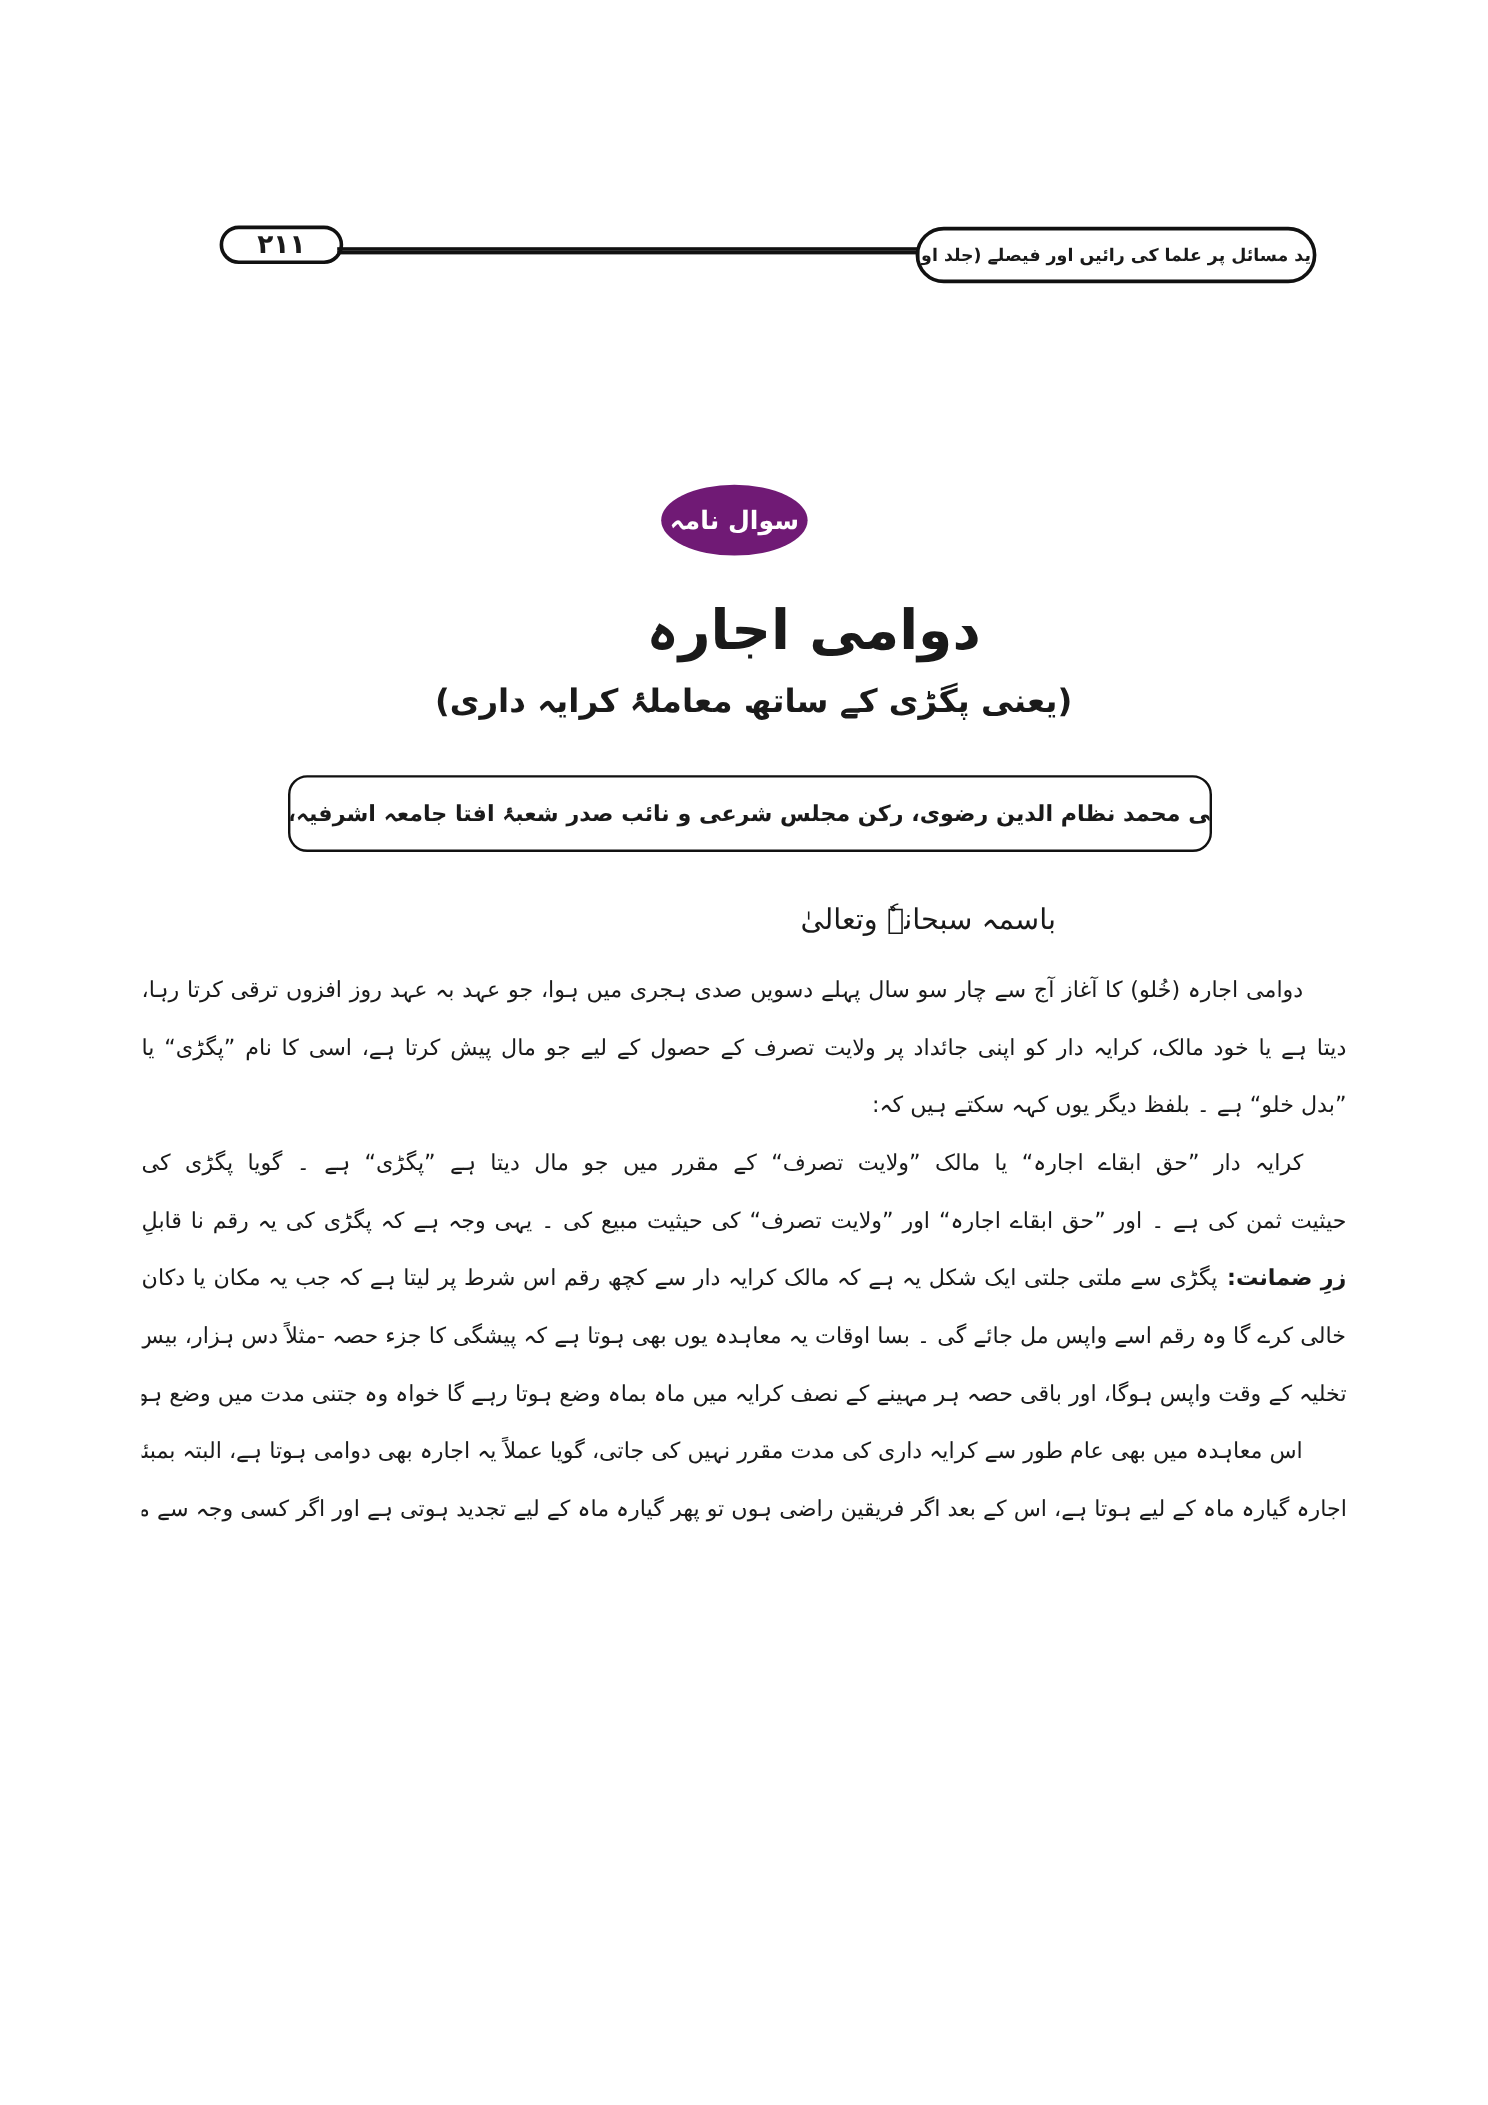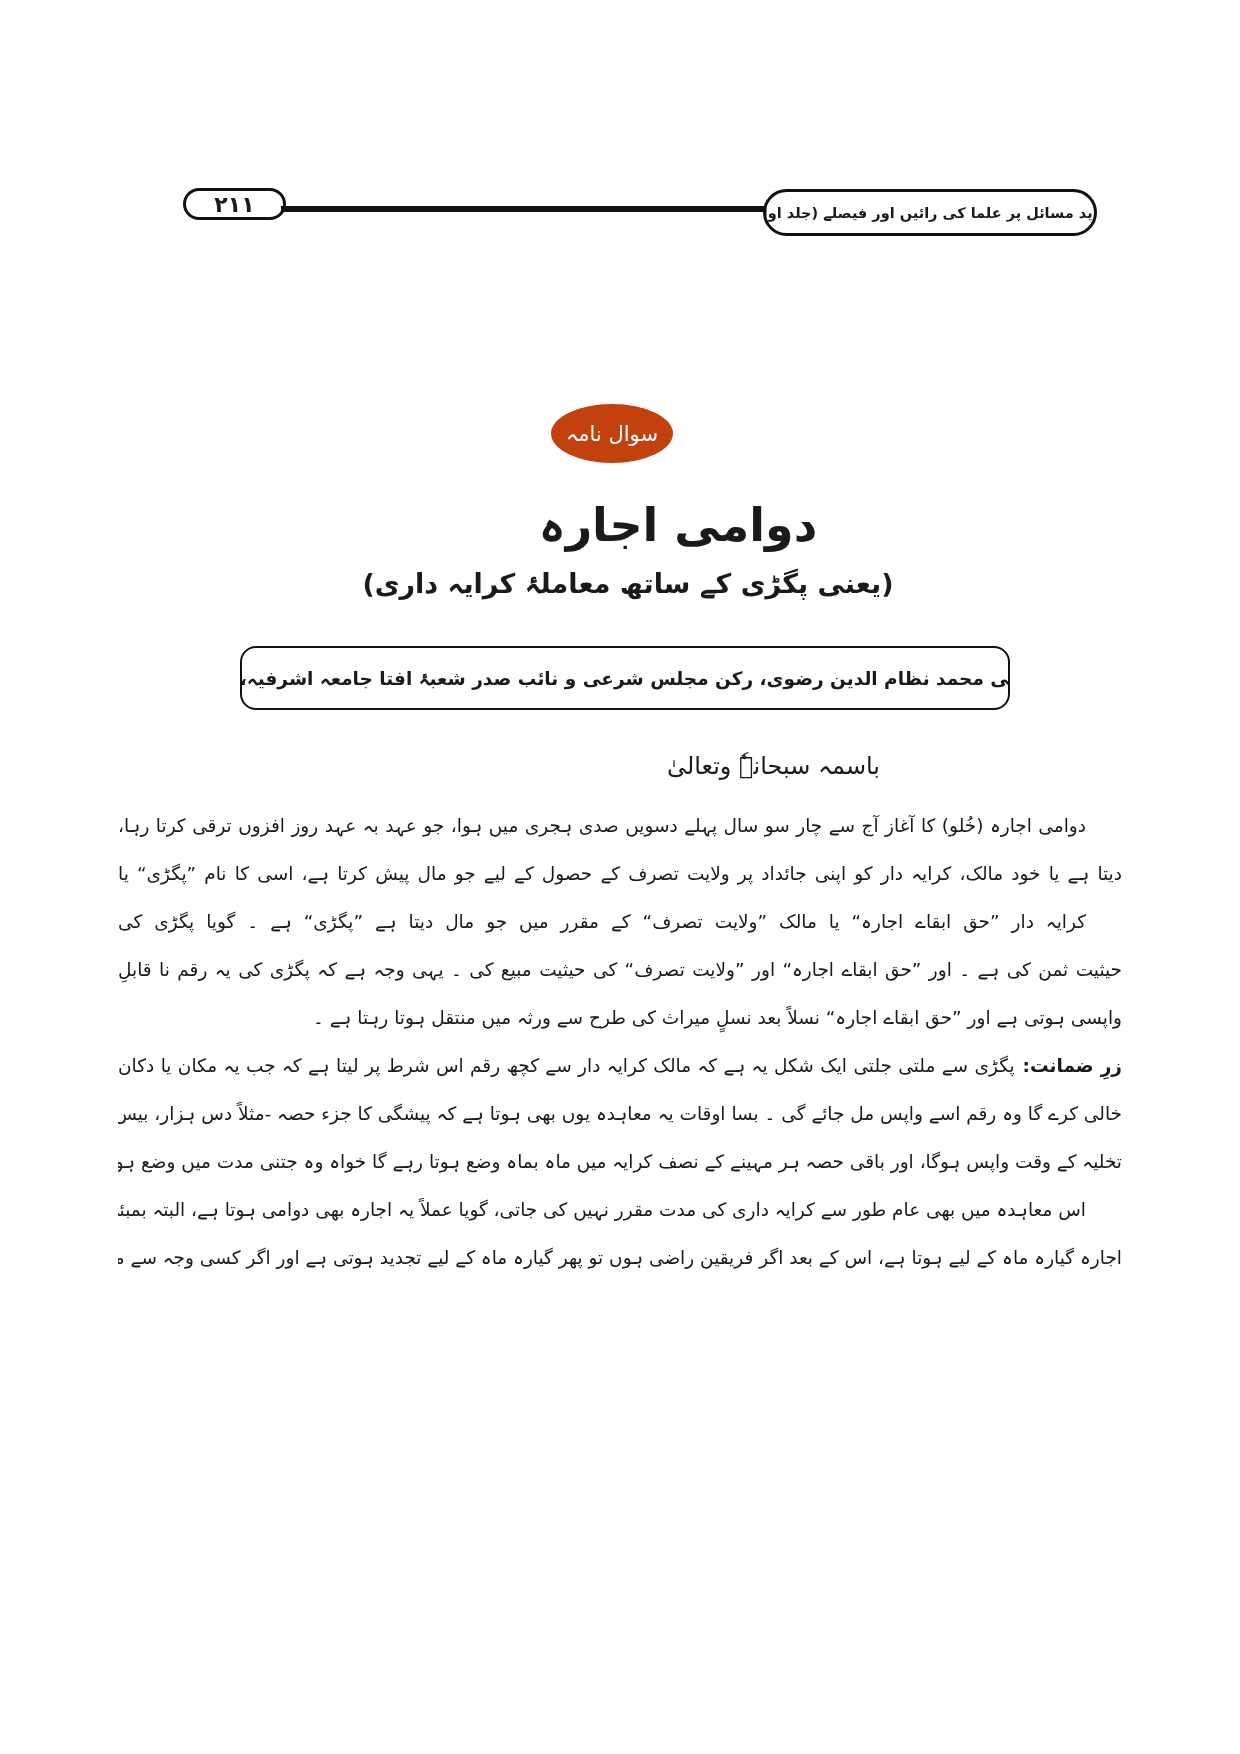--- a/index.html
+++ b/index.html
@@ -41,25 +41,25 @@
     left: 281px; top: 206px; width: 487px; height: 5px;
     border-top: 3px solid #111;
     border-bottom: 3px solid #111;
     box-sizing: border-box;
   }
 
   
   .oval-badge {
     position: absolute;
     left: 551px; top: 404px; width: 122px; height: 59px;
-    background: #c2410c;
+    background: #701a75;
     border-radius: 50%;
     display: flex; align-items: center; justify-content: center;
     color: #ffffff;
-    font-size: 21px; font-weight: 400;
+    font-size: 21px; font-weight: 700;
     direction: rtl;
   }
 
   
   .main-title {
     position: absolute;
     left: 0; top: 498px; width: 1240px;
     text-align: center;
     transform: translateX(58px);
     font-size: 46px; font-weight: 700;
@@ -141,23 +141,23 @@
 
   <div class="compiler-box">
     <span>ترتیب: مفتی محمد نظام الدین رضوی، رکن مجلس شرعی و نائب صدر شعبۂ افتا جامعہ اشرفیہ، مبارک پور</span>
   </div>
 
   <div class="basmala">باسمہ سبحانہٗ وتعالیٰ</div>
 
   <div class="body-text">
     <div class="line indent">دوامی اجارہ (خُلو) کا آغاز آج سے چار سو سال پہلے دسویں صدی ہجری میں ہوا، جو عہد بہ عہد روز افزوں ترقی کرتا رہا،</div>
     <div class="line">دیتا ہے یا خود مالک، کرایہ دار کو اپنی جائداد پر ولایت تصرف کے حصول کے لیے جو مال پیش کرتا ہے، اسی کا نام ”پگڑی“ یا</div>
+    <div class="line end">”بدل خلو“ ہے ۔ بلفظ دیگر یوں کہہ سکتے ہیں کہ:</div>
     <div class="line indent">کرایہ دار ”حق ابقاے اجارہ“ یا مالک ”ولایت تصرف“ کے مقرر میں جو مال دیتا ہے ”پگڑی“ ہے ۔ گویا پگڑی کی</div>
     <div class="line">حیثیت ثمن کی ہے ۔ اور ”حق ابقاے اجارہ“ اور ”ولایت تصرف“ کی حیثیت مبیع کی ۔ یہی وجہ ہے کہ پگڑی کی یہ رقم نا قابلِ</div>
-    <div class="line end">واپسی ہوتی ہے اور ”حق ابقاے اجارہ“ نسلاً بعد نسلٍ میراث کی طرح سے ورثہ میں منتقل ہوتا رہتا ہے ۔</div>
     <div class="line">
       <span class="lead">زرِ ضمانت:</span><span>پگڑی سے ملتی جلتی ایک شکل یہ ہے کہ مالک کرایہ دار سے کچھ رقم اس شرط پر لیتا ہے کہ جب یہ مکان یا دکان</span>
     </div>
     <div class="line">خالی کرے گا وہ رقم اسے واپس مل جائے گی ۔ بسا اوقات یہ معاہدہ یوں بھی ہوتا ہے کہ پیشگی کا جزء حصہ -مثلاً دس ہزار، بیس ہزار-</div>
     <div class="line">تخلیہ کے وقت واپس ہوگا، اور باقی حصہ ہر مہینے کے نصف کرایہ میں ماہ بماہ وضع ہوتا رہے گا خواہ وہ جتنی مدت میں وضع ہو۔</div>
     <div class="line indent">اس معاہدہ میں بھی عام طور سے کرایہ داری کی مدت مقرر نہیں کی جاتی، گویا عملاً یہ اجارہ بھی دوامی ہوتا ہے، البتہ بمبئی میں یہ</div>
     <div class="line">اجارہ گیارہ ماہ کے لیے ہوتا ہے، اس کے بعد اگر فریقین راضی ہوں تو پھر گیارہ ماہ کے لیے تجدید ہوتی ہے اور اگر کسی وجہ سے مدت</div>
   </div>
 
 </div>

